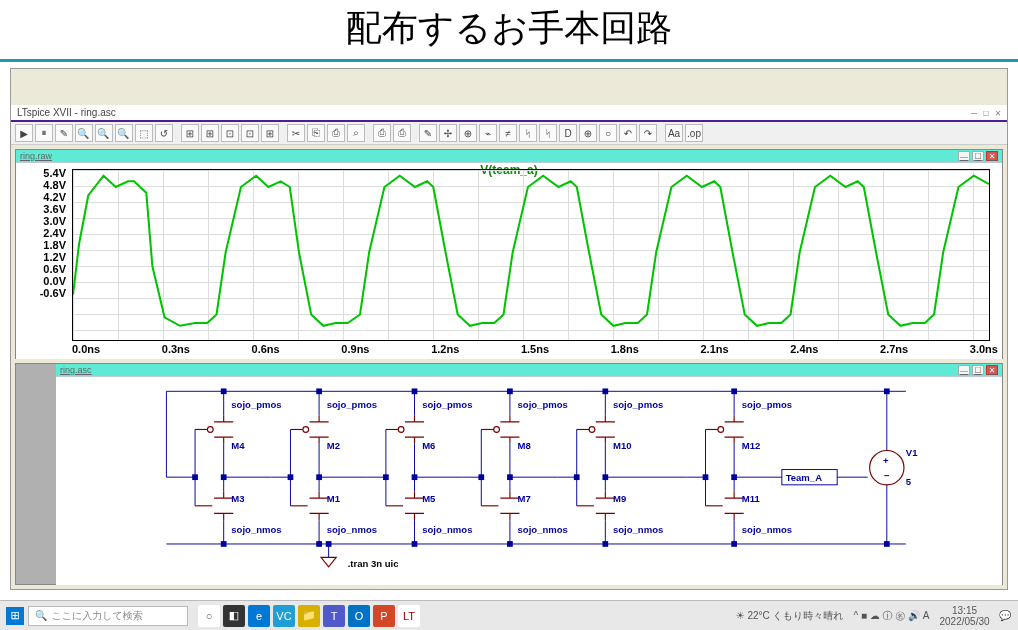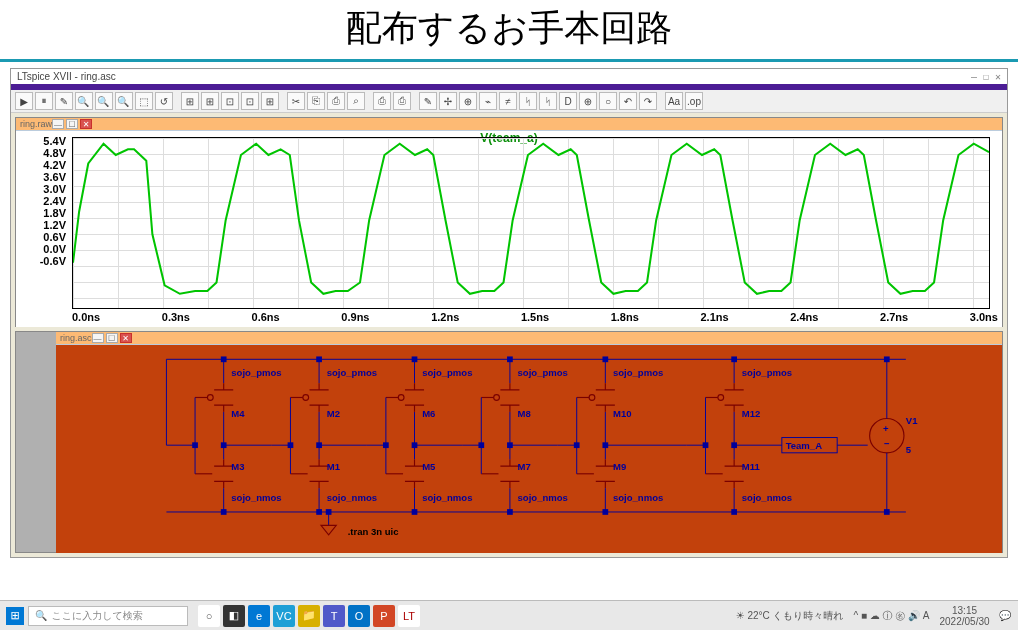--- a/index.html
+++ b/index.html
@@ -1,48 +1,48 @@
 <!DOCTYPE html>
 <html><head>
 <meta charset="utf-8">
 <style>
   * { box-sizing: border-box; margin: 0; padding: 0; }
   body { width: 1018px; height: 630px; font-family: "Meiryo", sans-serif; background: #fff; overflow: hidden; }
   .slide-title { text-align: center; font-size: 36px; font-weight: normal; padding: 4px 8px 6px; border-bottom: 3px solid #1b9ab2; }
   .app-window { margin: 6px 10px 0 10px; border: 1px solid #999; background: #ece9d8; }
-  .titlebar { display:flex; justify-content:space-between; align-items:flex-start; background:#fff; padding:2px 6px; font-size:10px; color:#444; border-bottom:6px solid #4c1d95;}
+  .titlebar { display:flex; justify-content:space-between; align-items:flex-start; background:#fff; padding:2px 6px; font-size:10px; color:#444; border-bottom:2px solid #4c1d95;margin-top:36px;}
   .titlebar .winbtns { font-family: monospace; color:#888; }
   .menubar { display:flex; gap:8px; padding:2px 6px; font-size:11px; background:#f5f5f5; border-bottom:1px solid #ccc;}
   .menubar span { cursor:default;}
   .menubar span u { text-decoration: underline; }
   .toolbar { display:flex; gap:2px; padding:2px 4px; background:#f0f0f0; border-bottom:1px solid #ccc; flex-wrap:nowrap; overflow:hidden;}
   .tb-btn { width:18px; height:18px; border:1px solid #bbb; background:#fafafa; display:flex; align-items:center; justify-content:center; font-size:10px; color:#444;}
   .tb-sep { width:4px; }
   .tabbar { display:flex; padding:2px 4px 0; background:#ece9d8; font-size:10px;}
   .tab { padding:2px 10px; background:#fff; border:1px solid #aaa; border-bottom:none; border-radius:3px 3px 0 0;}
   .client { padding:4px; background:#ece9d8; }
   .pane { background:#fff; border:1px solid #888; position:relative; }
-  .pane-head { display:flex; justify-content:flex-start; font-size:9px; color:#666; padding:1px 4px; background:#fdba74; border-bottom:1px solid #bcd;}
+  .pane-head { display:flex; justify-content:space-between; font-size:9px; color:#666; padding:1px 4px; background:#5eead4; border-bottom:1px solid #bcd;text-decoration:underline;}
   .pane-head .wbtns { display:flex; gap:2px;}
   .pane-head .wbtns span{ width:12px;height:10px;display:inline-flex;align-items:center;justify-content:center;border:1px solid #aaa;background:#f5f5f5;font-size:8px;}
   .pane-head .wbtns .close{ background:#d9534f;color:#fff;border-color:#c9302c;}
   
   .wave-pane { height: 210px; margin-bottom:4px;}
   .wave-body { position:relative; height: calc(100% - 12px); background:#fff;}
   .wave-title { position:absolute; top:0; left:50%; transform:translateX(-50%); font-weight:bold; font-size:12px; color:#0b8f0b;}
   .plot { position:absolute; left:56px; right:12px; top:6px; bottom:18px; border:1px solid #000; background:
       repeating-linear-gradient(to right, #ddd 0 1px, transparent 1px 45px),
       repeating-linear-gradient(to bottom, #ddd 0 1px, transparent 1px 16px);
   }
   .plot svg { width:100%; height:100%; display:block;}
   .ylabels { position:absolute; left:0; top:4px; bottom:18px; width:54px; display:flex; flex-direction:column; justify-content:flex-start; font-size:11px; font-weight:bold; text-align:right; padding-right:4px;}
   .xlabels { position:absolute; left:56px; right:4px; bottom:0; height:16px; display:flex; justify-content:space-between; font-size:11px; font-weight:bold;}
   
   .schem-pane { height: 222px; background:#b0b0b0;padding-left:40px;}
-  .schem-body { position:relative; height: calc(100% - 12px); background:#c2410c;}
+  .schem-body { position:relative; height: calc(100% - 12px); background:#ffffff;}
   .schem-svg { width:100%; height:100%; display:block;}
   .mos-label { font-size:10px; font-weight:bold; fill:#00009c; font-family:Arial,sans-serif;}
   .net-label { font-size:10px; font-weight:bold; fill:#00009c; font-family:Arial,sans-serif;}
   .spice-text { font-size:10px; font-weight:bold; fill:#000; font-family:Arial,sans-serif;}
   .wire { stroke:#00009c; stroke-width:1; fill:none;}
   .node { fill:#00009c;}
   .comp { stroke:#7a0000; stroke-width:1.2; fill:none;}
   
   .taskbar { position:absolute; left:0; right:0; bottom:0; height:30px; background:#e8e8e8; border-top:1px solid #bbb; display:flex; align-items:center; padding:0 6px; font-size:10px; gap:4px;}
   .taskbar .start { width:18px;height:18px;background:#0078d4;display:flex;align-items:center;justify-content:center;color:#fff;font-size:11px;}

